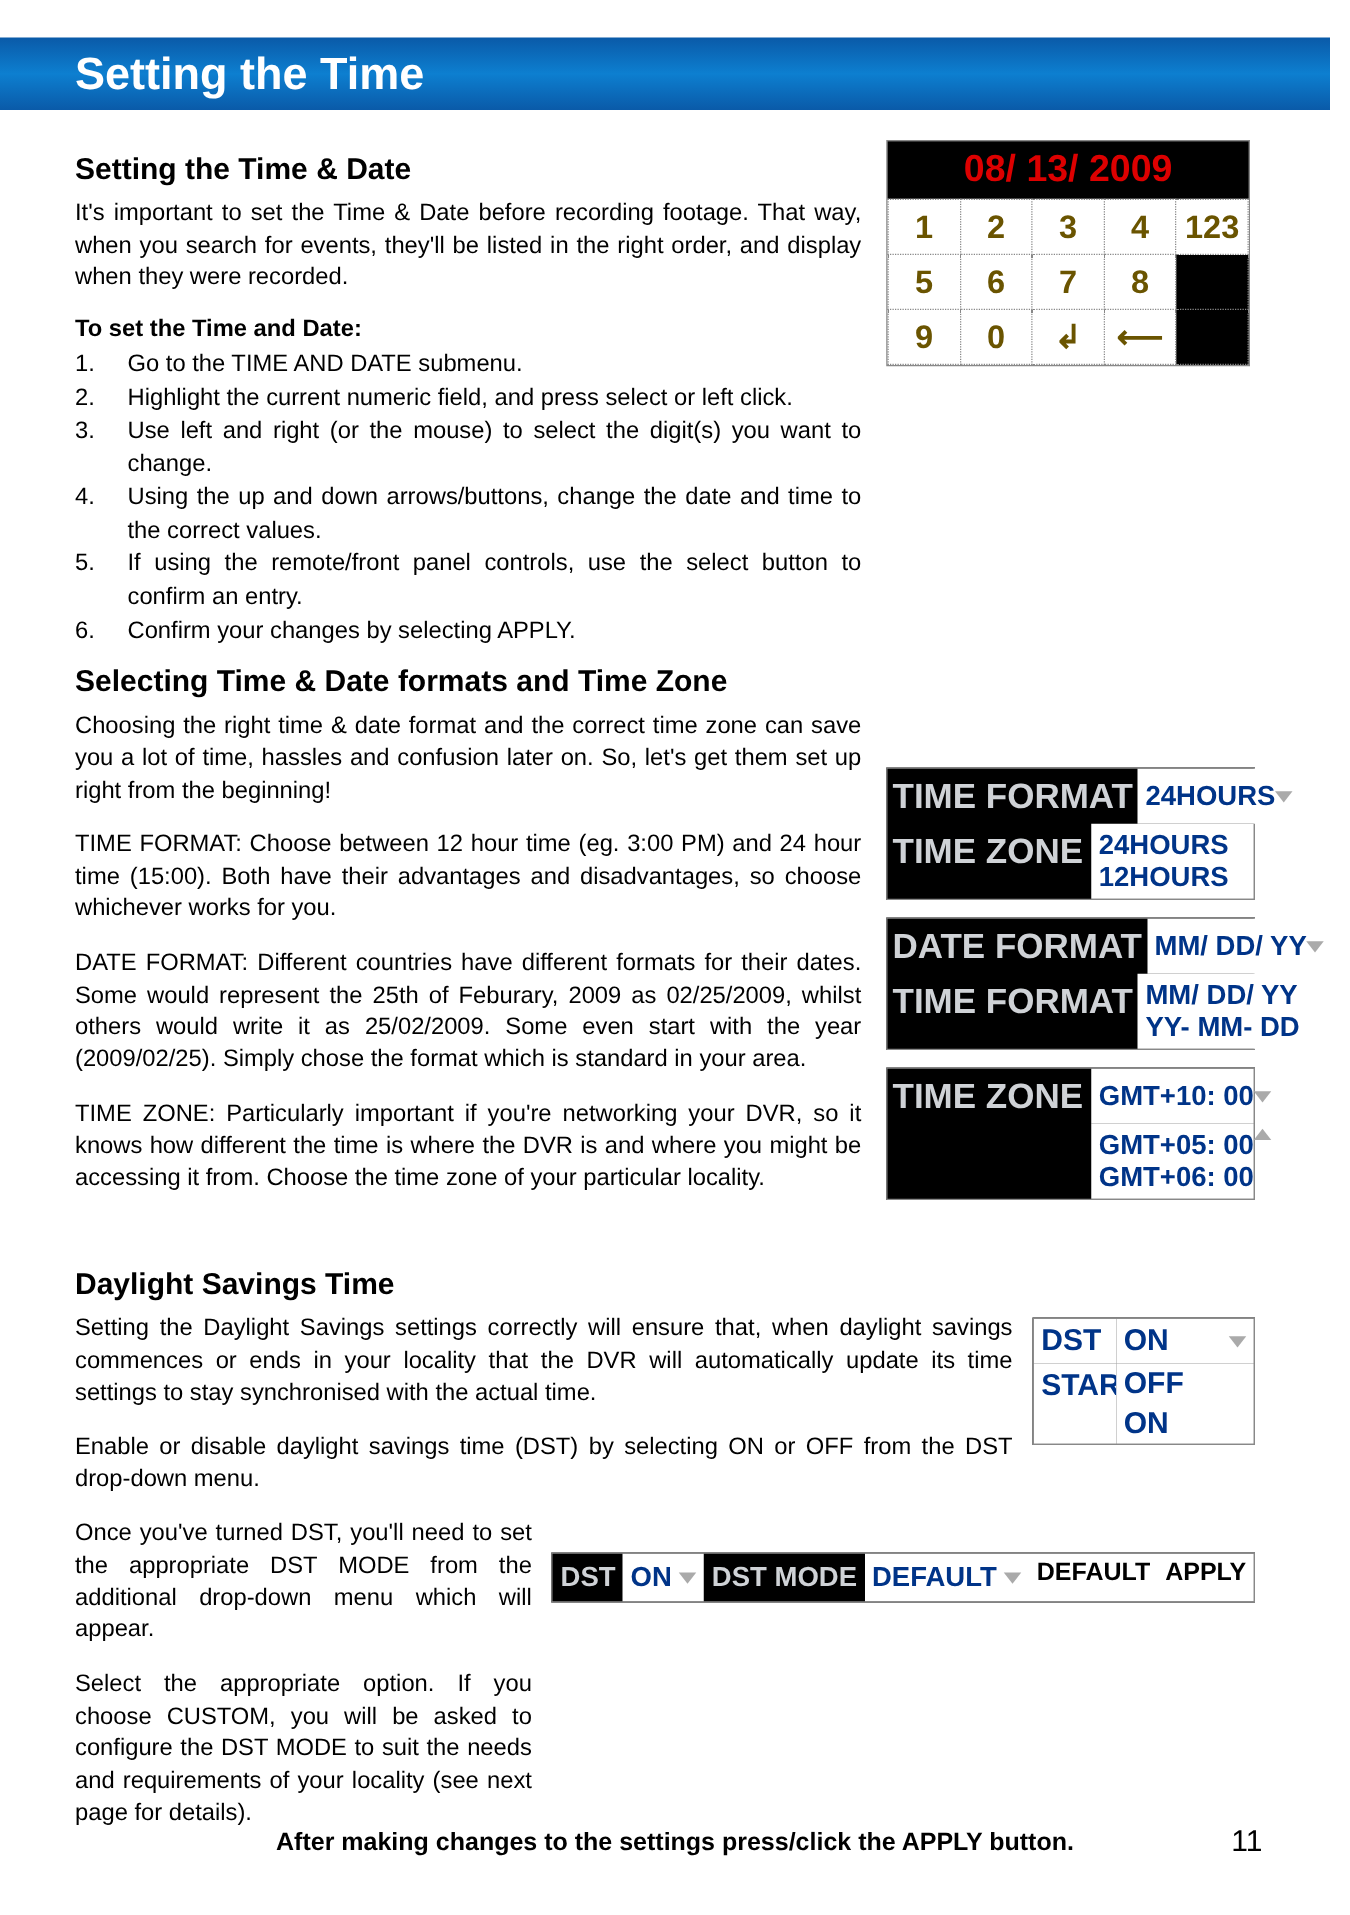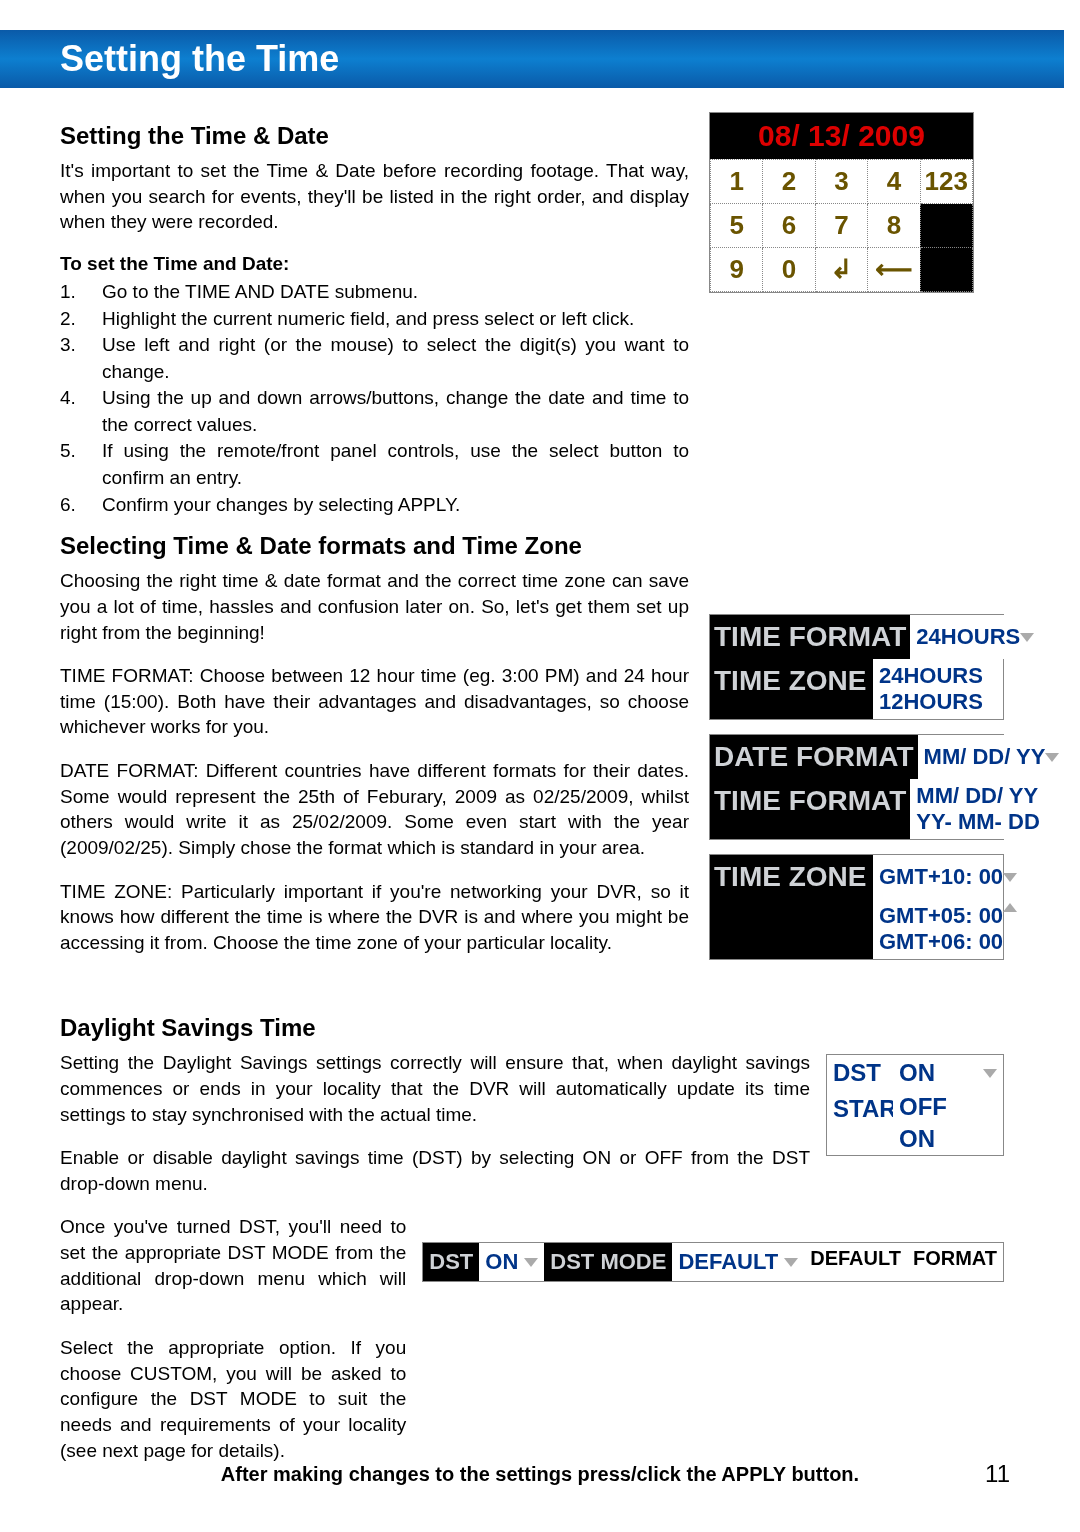--- a/index.html
+++ b/index.html
@@ -69,21 +69,21 @@
   .row2 .right { width: 295px; }
   p.body {
     font-size: 19px;
     line-height: 1.35;
     text-align: justify;
     margin-bottom: 18px;
   }
   
   .keypad {
     border: 1px solid #888;
-    width: 265px;
+    width: 291px;
   }
   .keypad .datebar {
     background: #000;
     color: #d00;
     font-weight: bold;
     font-size: 30px;
     text-align: center;
     padding: 6px 0;
     font-family: Impact, Arial, sans-serif;
   }
@@ -369,21 +369,21 @@
             <span class="tri"></span>
           </div>
         <div class="c g">DST  MODE</div>
         <div class="c" style="background:#fff; padding:0;">
           <div class="dst3stack">
             <div class="top" style="padding:6px 6px;">
                 <span style="color:#003488">DEFAULT</span>
                 <span class="tri"></span>
               </div>
             <div class="opt">DEFAULT</div>
-            <div class="opt">FORMAT</div>
+            <div class="opt">APPLY</div>
           </div>
         </div>
       </div>
     </div>
   </div>
 
   <div class="footer">After making changes to the settings press/click the APPLY button.</div>
   <div class="pagenum">11</div>
 </div>
 

